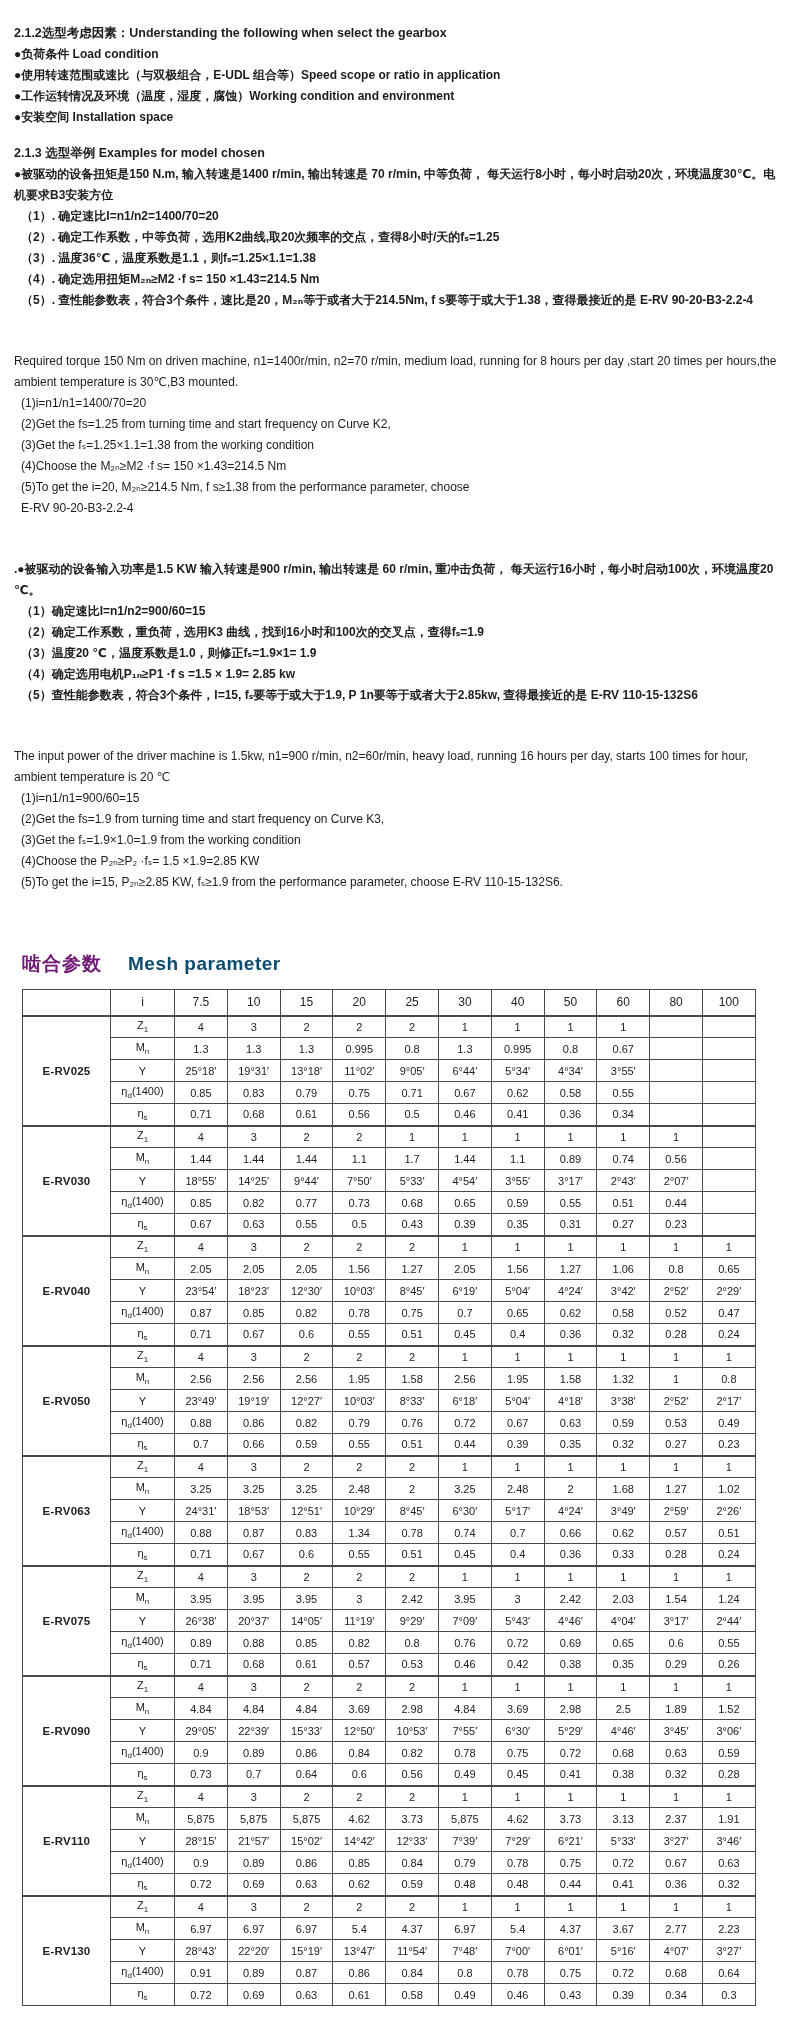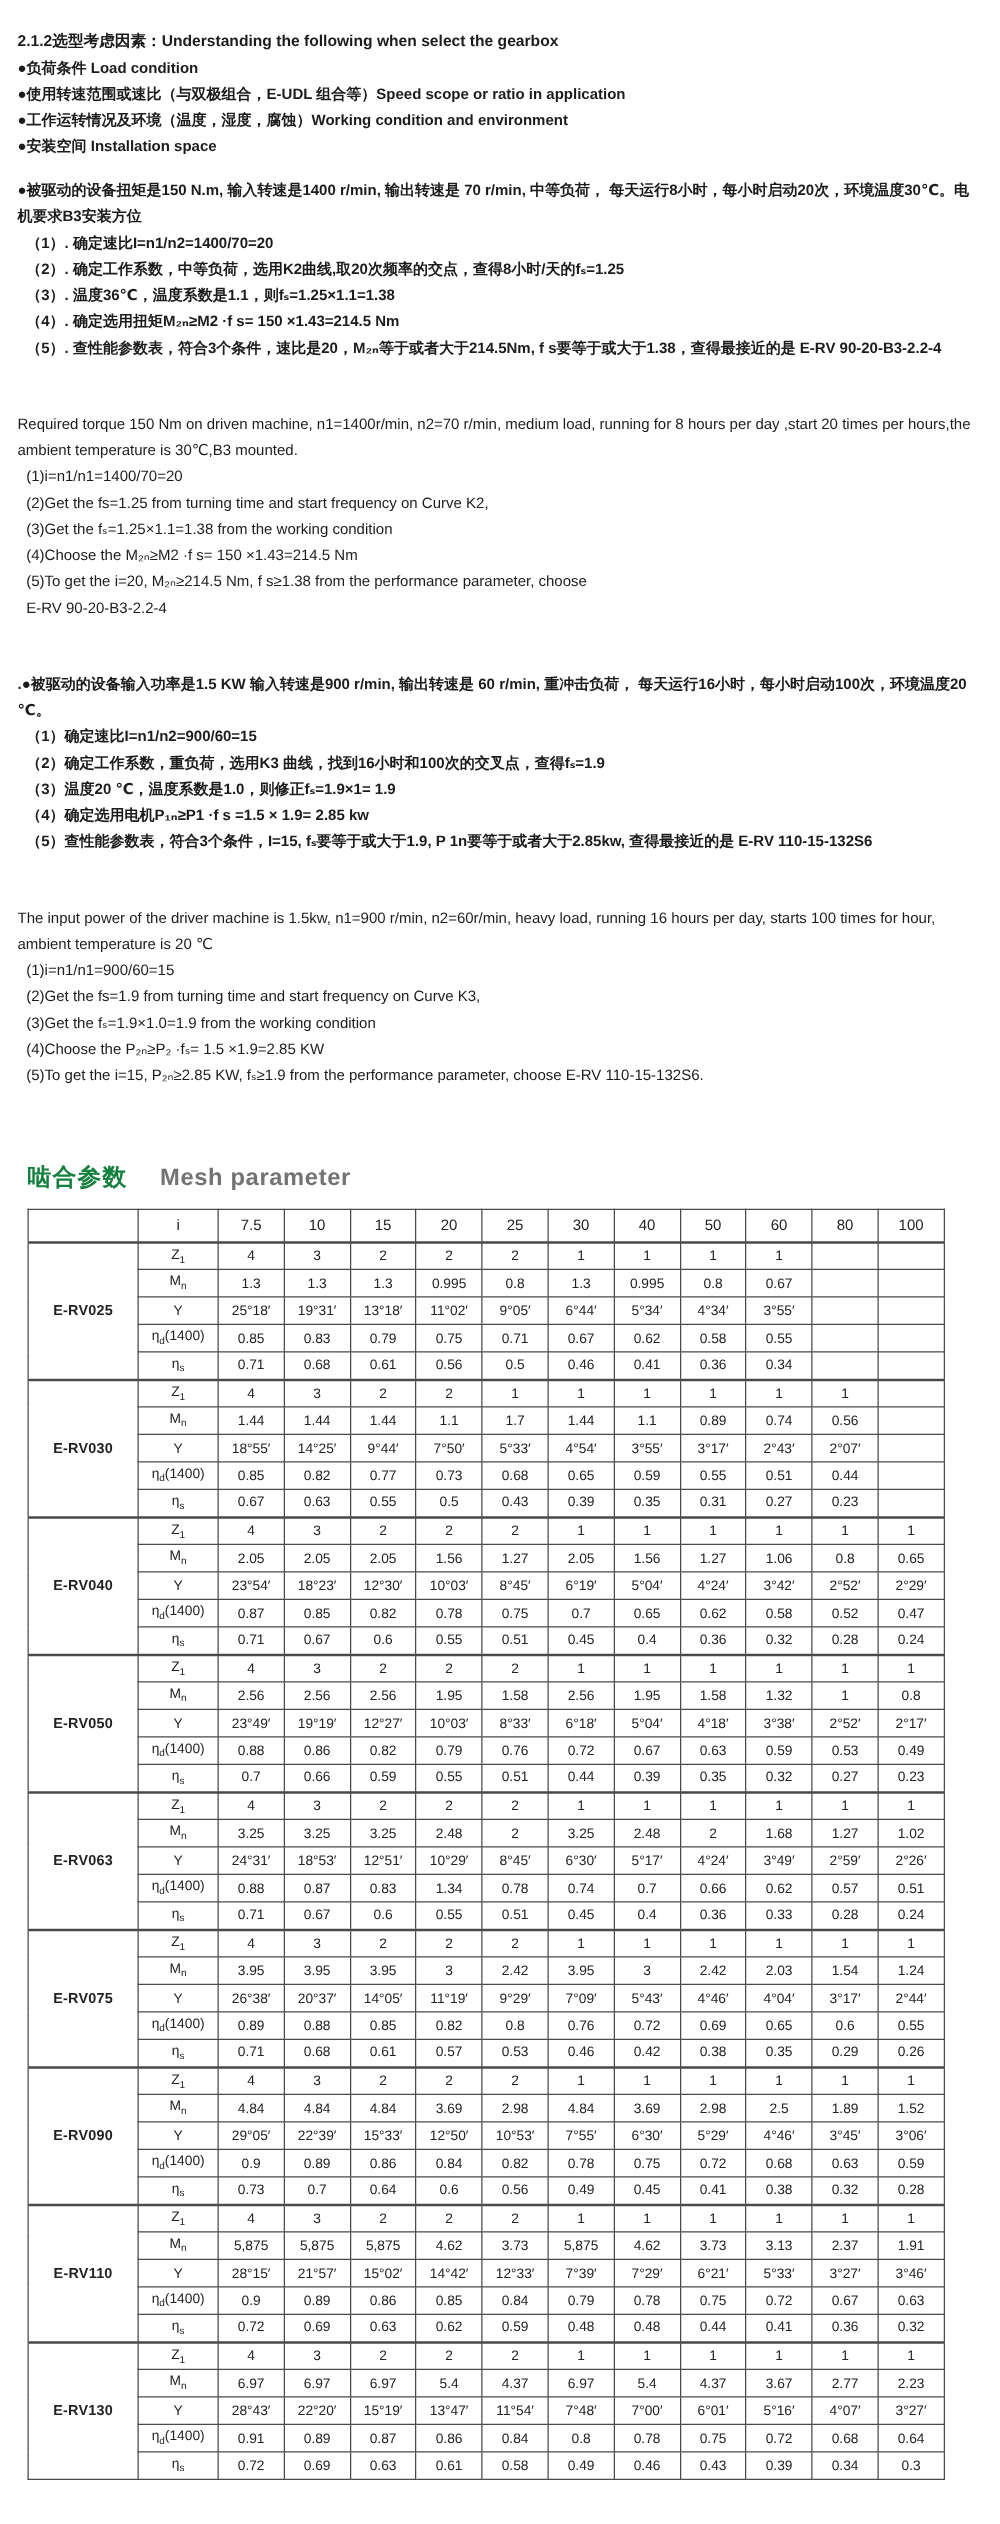--- a/index.html
+++ b/index.html
@@ -59,20 +59,21 @@
   <div class="sec-heading line">2.1.2选型考虑因素：Understanding the following when select the gearbox</div>
   <div id="bullets-212">
       <div class="line cn">●负荷条件 Load condition</div>
       <div class="line cn">●使用转速范围或速比（与双极组合，E-UDL 组合等）Speed scope or ratio in application</div>
       <div class="line cn">●工作运转情况及环境（温度，湿度，腐蚀）Working condition and environment</div>
       <div class="line cn">●安装空间 Installation space</div>
     </div>
 
   <div class="gap-s"></div>
 
+  <div class="sec-heading line">2.1.3 选型举例 Examples for model chosen</div>
 
   <div class="line cn">●被驱动的设备扭矩是150 N.m, 输入转速是1400 r/min, 输出转速是 70 r/min, 中等负荷， 每天运行8小时，每小时启动20次，环境温度30℃。电机要求B3安装方位</div>
   <div class="steps" id="steps-e1cn">
       <div class="line cn">（1）. 确定速比I=n1/n2=1400/70=20</div>
       <div class="line cn">（2）. 确定工作系数，中等负荷，选用K2曲线,取20次频率的交点，查得8小时/天的fₛ=1.25</div>
       <div class="line cn">（3）. 温度36℃，温度系数是1.1，则fₛ=1.25×1.1=1.38</div>
       <div class="line cn">（4）. 确定选用扭矩M₂ₙ≥M2 ·f s= 150 ×1.43=214.5 Nm</div>
       <div class="line cn">（5）. 查性能参数表，符合3个条件，速比是20，M₂ₙ等于或者大于214.5Nm, f s要等于或大于1.38，查得最接近的是 E-RV 90-20-B3-2.2-4</div>
     </div>
 
@@ -106,21 +107,21 @@
       <div class="line en">(1)i=n1/n1=900/60=15</div>
       <div class="line en">(2)Get the fs=1.9 from turning time and start frequency on Curve K3,</div>
       <div class="line en">(3)Get the fₛ=1.9×1.0=1.9 from the working condition</div>
       <div class="line en">(4)Choose the P₂ₙ≥P₂ ·fₛ= 1.5 ×1.9=2.85 KW</div>
       <div class="line en">(5)To get the i=15, P₂ₙ≥2.85 KW, fₛ≥1.9 from the performance parameter, choose E-RV 110-15-132S6.</div>
     </div>
 
   <div class="gap-l"></div>
 
   <div class="table-title">
-    <span class="t-cn" style="color: #15803d;">啮合参数</span><span class="t-en" style="color: #737373;">Mesh parameter</span>
+    <span class="t-cn" style="color: #701a75;">啮合参数</span><span class="t-en" style="color: #0c4a6e;">Mesh parameter</span>
   </div>
 
   <table class="mesh" id="mesh-table">
     <colgroup id="mesh-colgroup">
         <col class="c-model">
         <col class="c-label">
         <col class="c-val">
         <col class="c-val">
         <col class="c-val">
         <col class="c-val">

